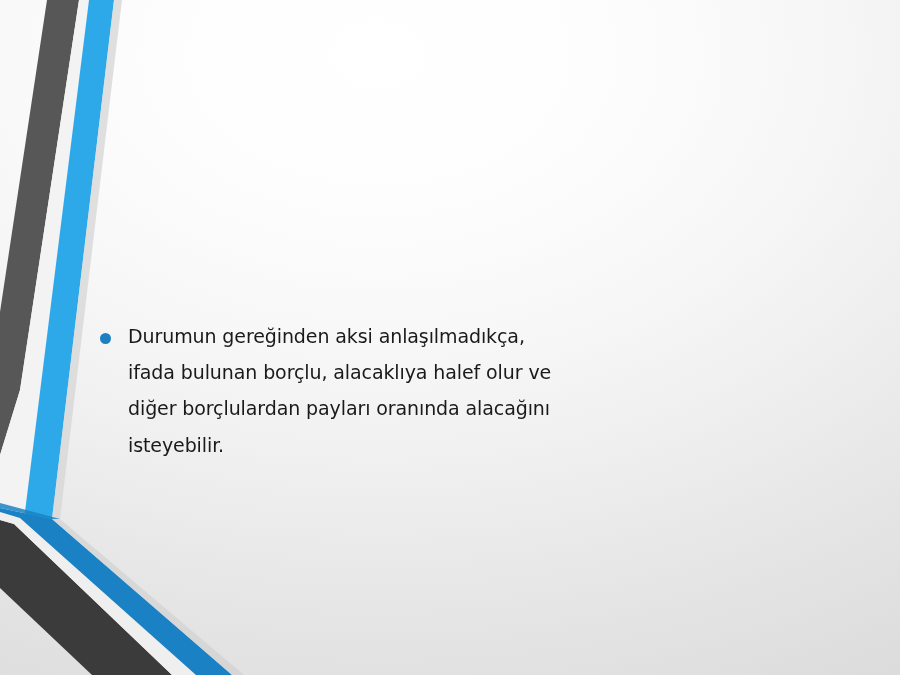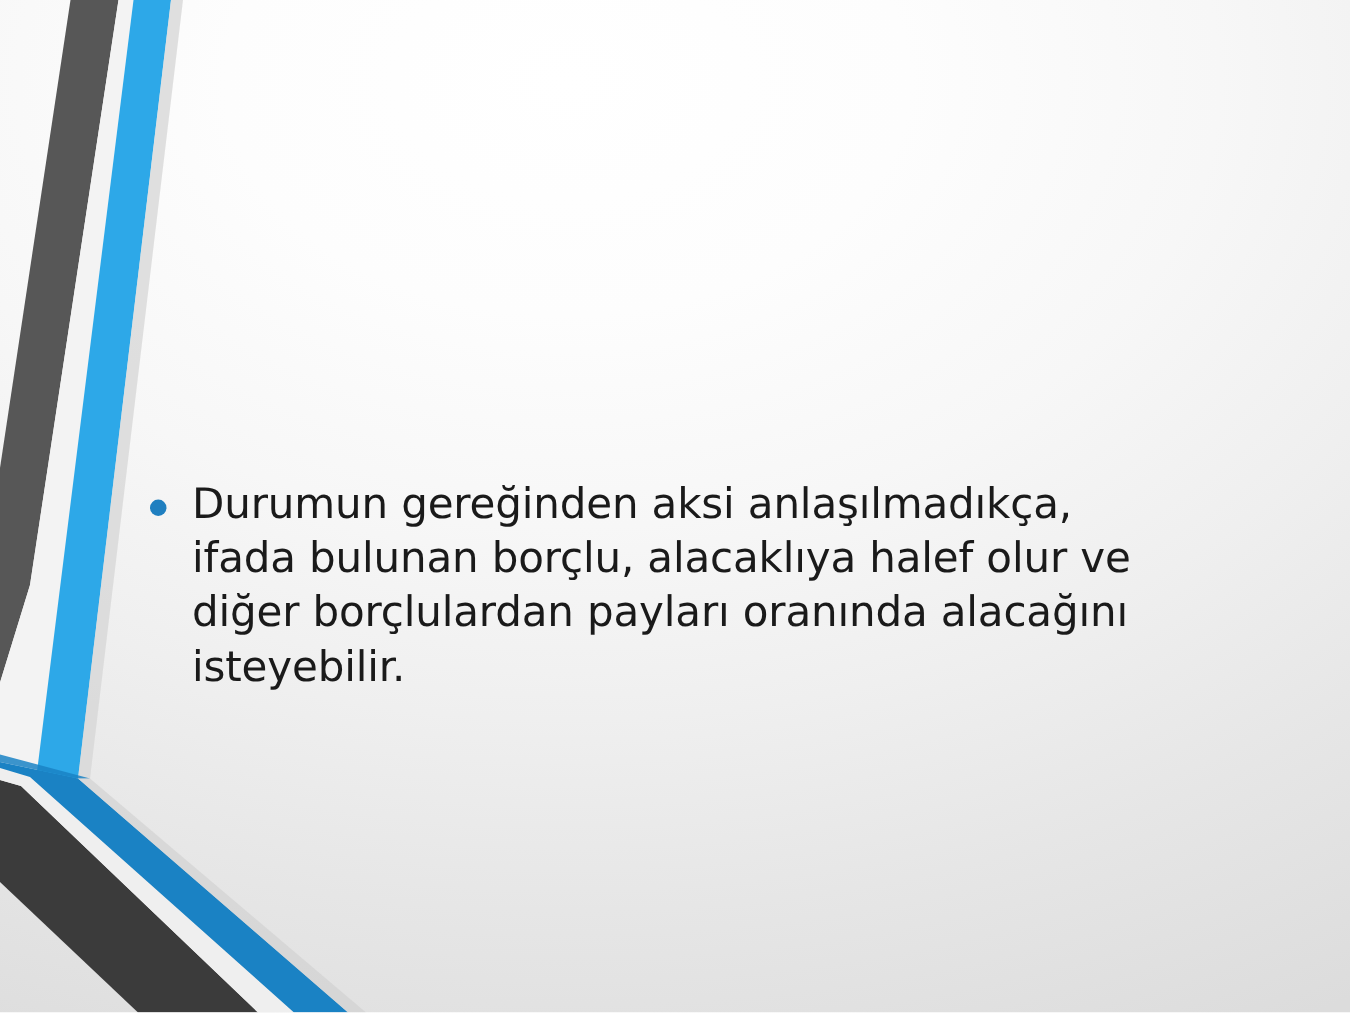--- a/index.html
+++ b/index.html
@@ -41,21 +41,21 @@
   .bullet-dot {
     flex: 0 0 auto;
     width: 11px;
     height: 11px;
     border-radius: 50%;
     margin-top: 15px;
     margin-right: 17px;
   }
   .body-text {
     flex: 1 1 auto;
-    font-size: 28px;
+    font-size: 19px;
     line-height: 36.2px;
     color: #1a1a1a;
     letter-spacing: -0.1px;
     font-weight: 400;
     white-space: pre-line;
   }
 </style>
 </head>
 <body>
 

